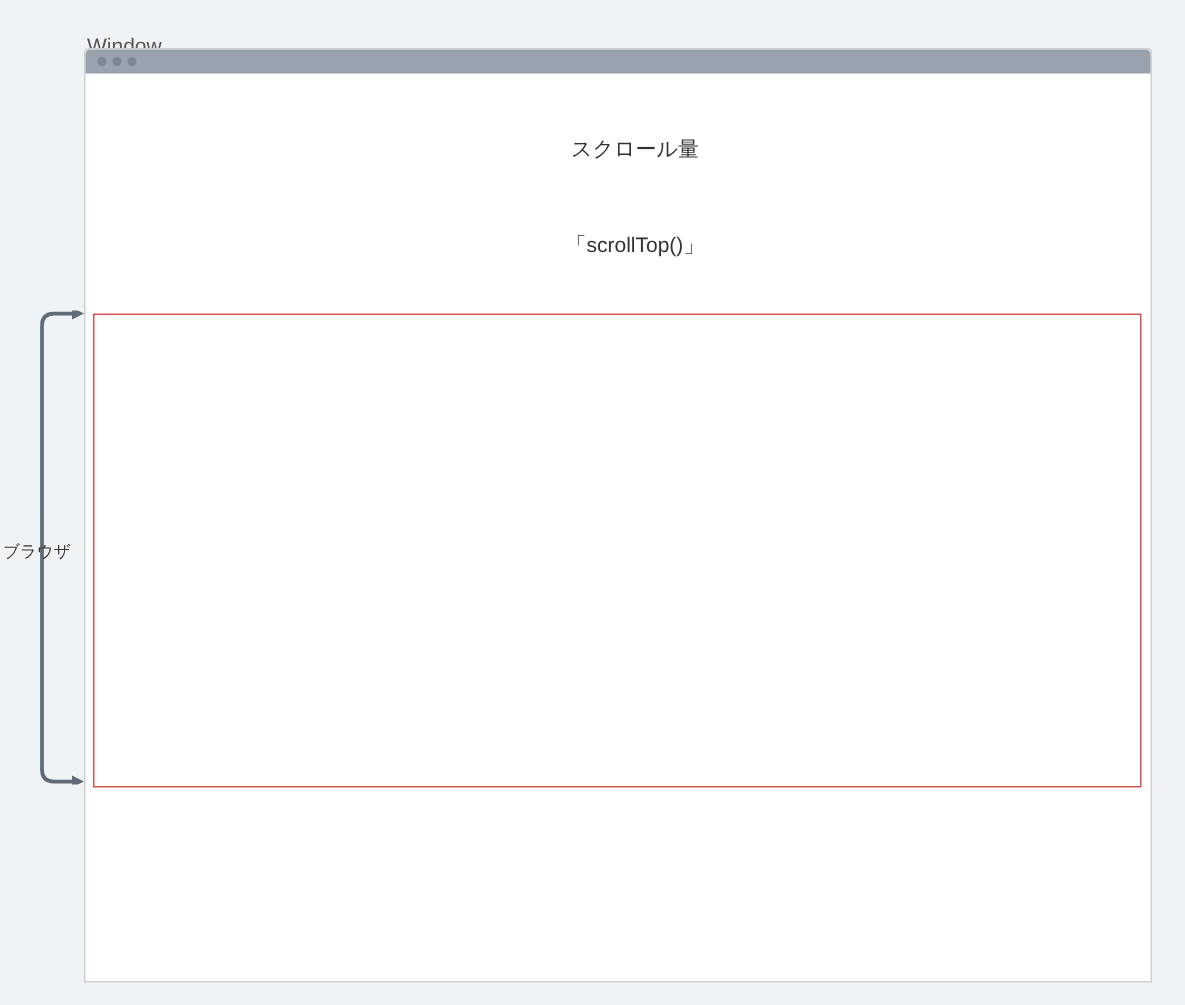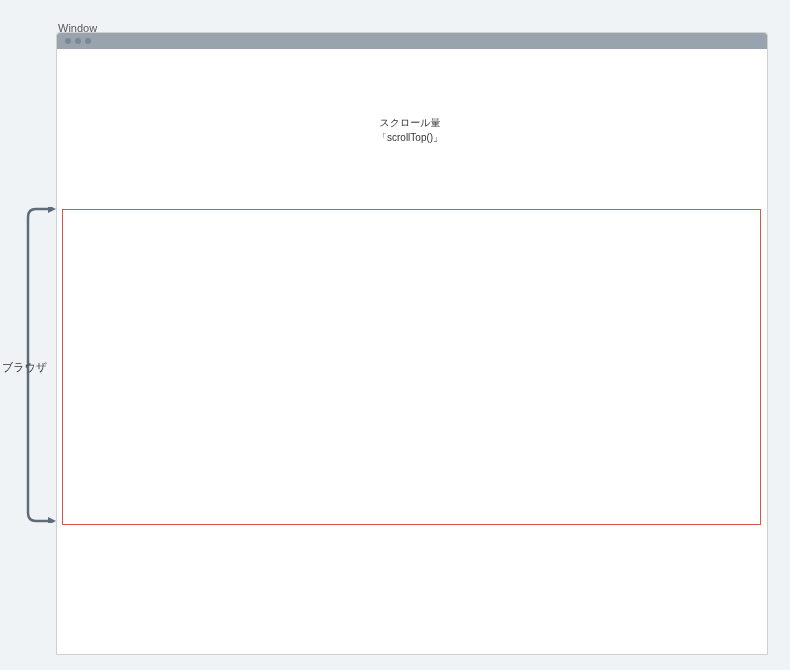--- a/index.html
+++ b/index.html
@@ -12,21 +12,21 @@
       height: 670px;
       background: #f0f3f5;
       font-family: -apple-system, BlinkMacSystemFont, "Segoe UI", sans-serif;
       position: relative;
       overflow: hidden;
     }
     .window-label {
       position: absolute;
       left: 58px;
       top: 22px;
-      font-size: 11px;
+      font-size: 14px;
       color: #555;
     }
     .window-frame {
       position: absolute;
       left: 56px;
       top: 32px;
       width: 712px;
       height: 623px;
       background: #ffffff;
       border: 1px solid #d0d0d0;
@@ -51,33 +51,34 @@
     .scroll-arrow {
       position: absolute;
       left: 352px;
       top: 11px;
       width: 2px;
       height: 166px;
     }
     .scroll-label {
       position: absolute;
       left: 320px;
-      top: 80px;
+      top: 54px;
       text-align: center;
-      font-size: 10px;
+      font-size: 14px;
       color: #333;
       line-height: 1.5;
       background: #ffffff;
       padding: 2px 0;
     }
     .scroll-label-line1 {
       display: block;
     }
     .scroll-label-line2 {
       display: block;
+      margin-top: 43px;
     }
     .viewport-box {
       position: absolute;
       left: 5px;
       top: 176px;
       width: 699px;
       height: 316px;
       border: 1px solid #d9534f;
       background: transparent;
     }

